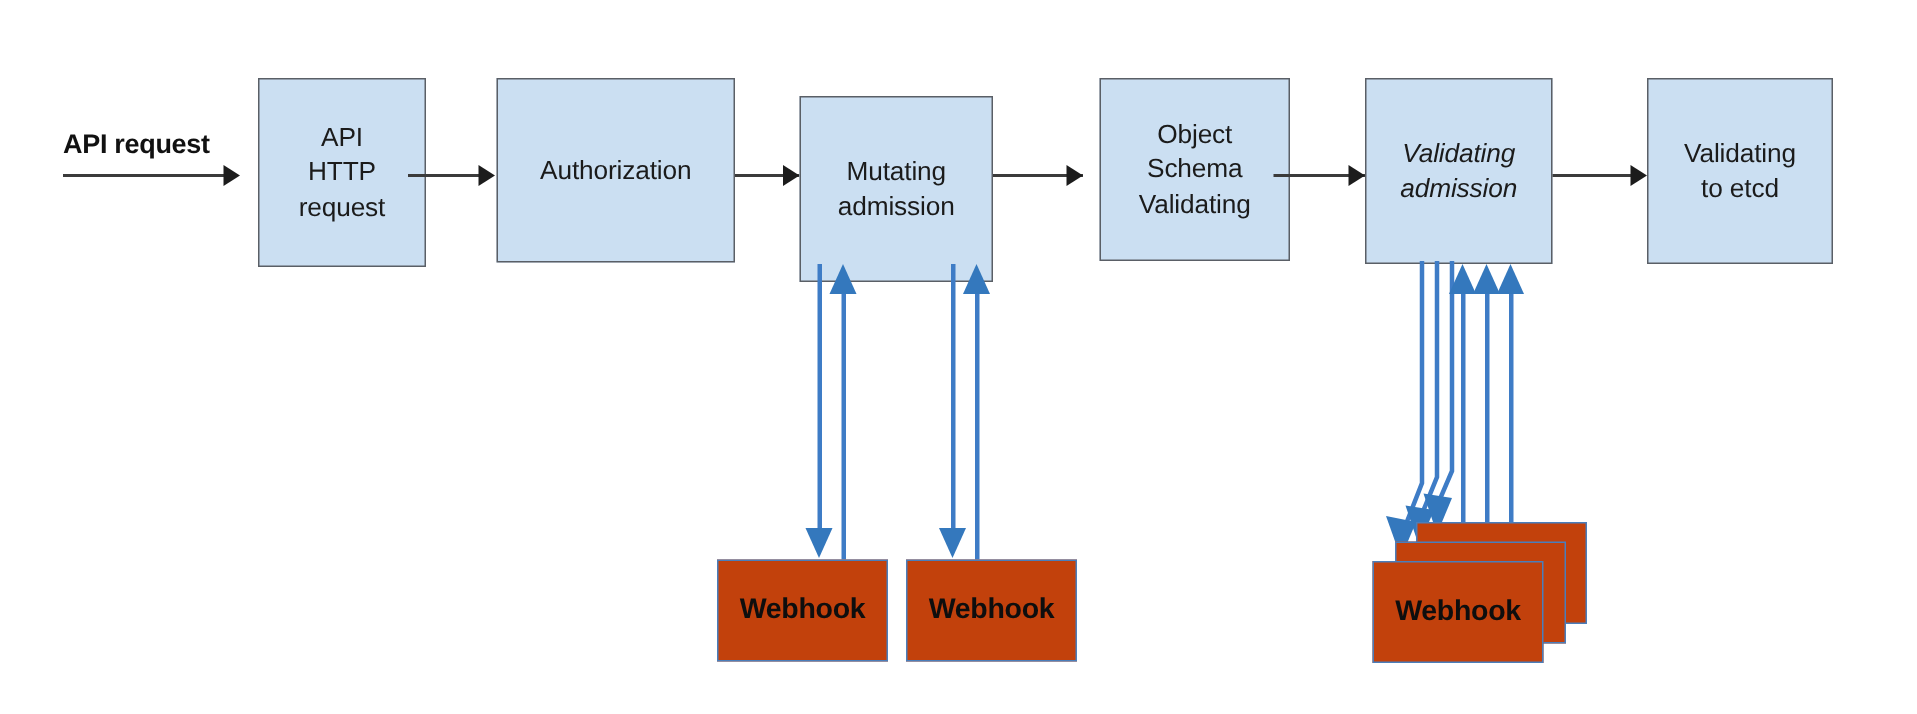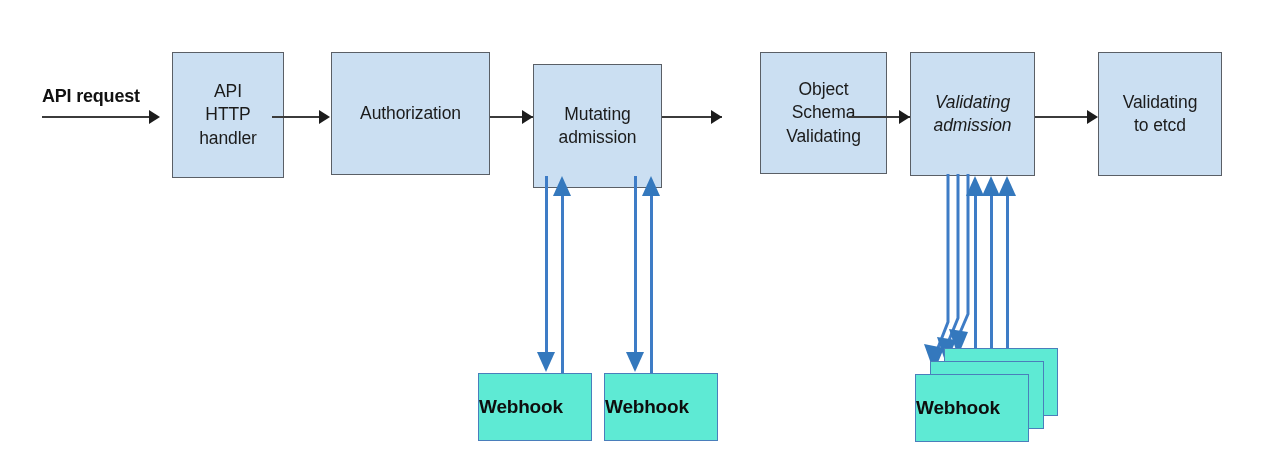--- a/index.html
+++ b/index.html
@@ -22,24 +22,24 @@
     color:#1b1b1b;
     font-size:17.5px;
     line-height:1.32;
     letter-spacing:-0.1px;
   }
   .pbox span{display:block;}
 
   
   .wbox{
     position:absolute;
-    background:#5eead4;
+    background:#c2410c;
     border:1.8px solid #4a7ebb;
     box-sizing:border-box;
-    display:flex;align-items:center;justify-content:flex-start;
+    display:flex;align-items:center;justify-content:center;
     color:#0e0e0e;
     font-size:19px;
     font-weight:bold;
     letter-spacing:-0.2px;
   }
   .wstack-back,.wstack-mid{font-size:0;}
 
   
   .hline{
     position:absolute;
@@ -92,21 +92,21 @@
 <div id="canvas">
 
   <div class="entry-label" style="left:42px;top:86px;">API request</div>
   <div class="hline" style="left:42px;top:116px;width:110px;"></div>
   <div class="harrow" style="left:149px;top:110px;"></div>
 
   <div class="pbox" style="left:172px;top:52px;width:112px;height:126px;">
     <div>
       <span>API</span>
       <span>HTTP</span>
-      <span>handler</span>
+      <span>request</span>
     </div>
   </div>
 
   <div class="hline" style="left:272px;top:116px;width:48px;"></div>
   <div class="harrow" style="left:319px;top:110px;"></div>
 
   <div class="pbox" style="left:331px;top:52px;width:159px;height:123px;">
     <div>
       <span>Authorization</span>
     </div>
@@ -118,21 +118,21 @@
   <div class="pbox" style="left:533px;top:64px;width:129px;height:124px;">
     <div>
       <span>Mutating</span>
       <span>admission</span>
     </div>
   </div>
 
   <div class="hline" style="left:662px;top:116px;width:60px;"></div>
   <div class="harrow" style="left:711px;top:110px;"></div>
 
-  <div class="pbox" style="left:760px;top:52px;width:127px;height:122px;">
+  <div class="pbox" style="left:733px;top:52px;width:127px;height:122px;">
     <div>
       <span>Object</span>
       <span>Schema</span>
       <span>Validating</span>
     </div>
   </div>
 
   <div class="hline" style="left:849px;top:116px;width:61px;"></div>
   <div class="harrow" style="left:899px;top:110px;"></div>
 

